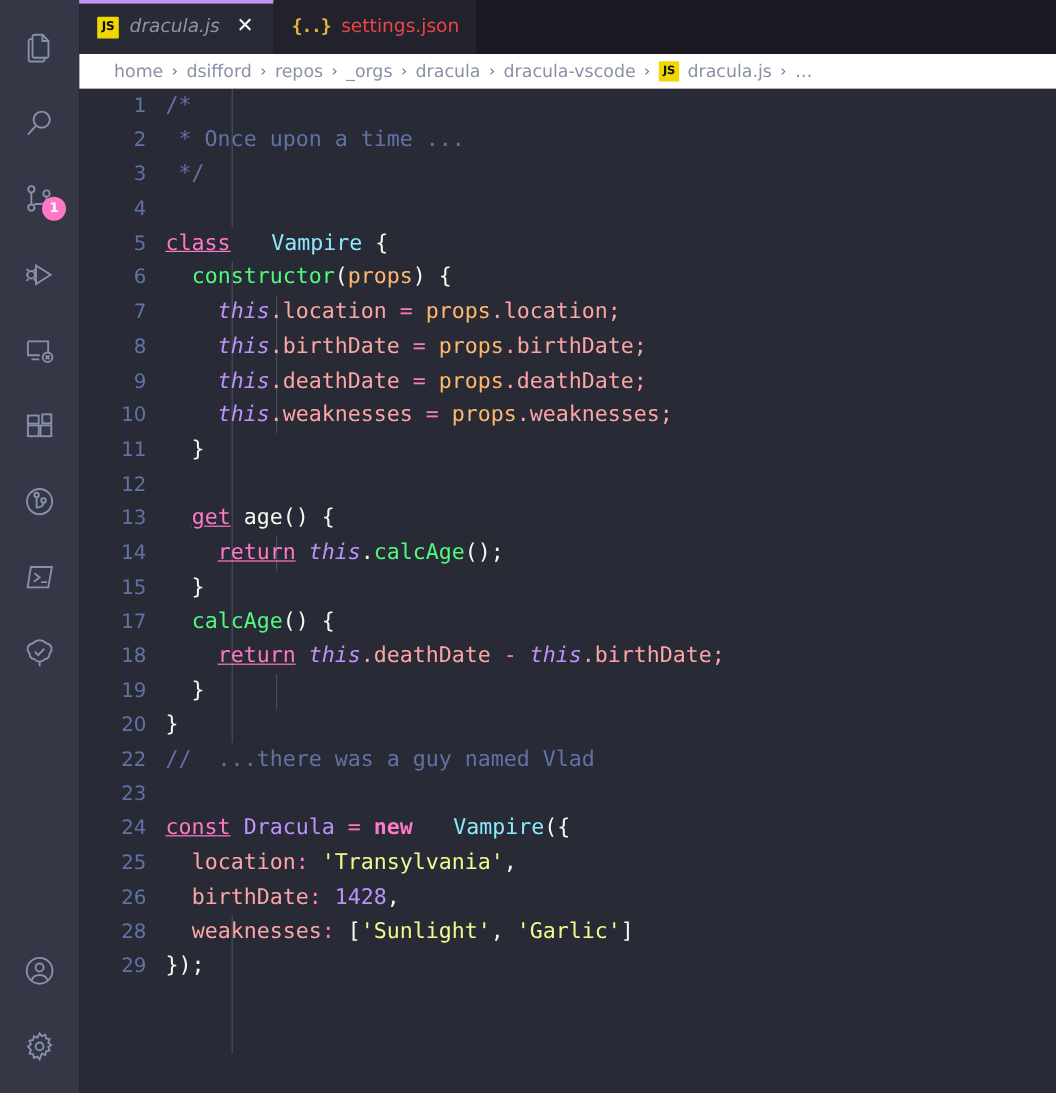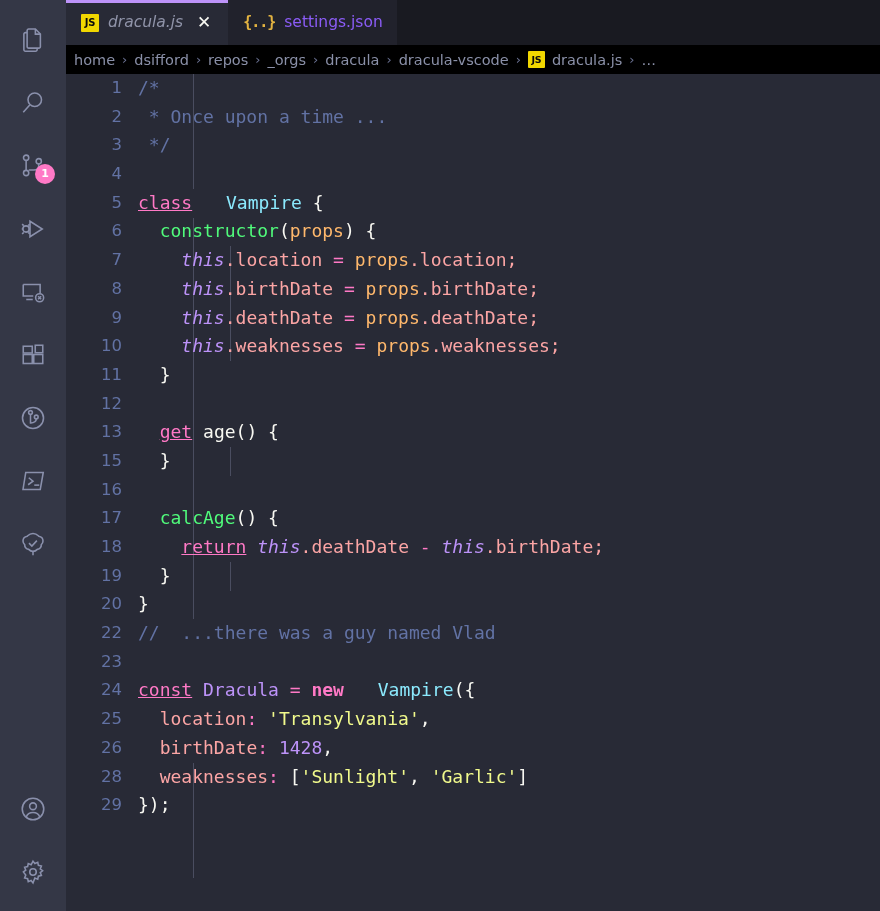--- a/index.html
+++ b/index.html
@@ -88,21 +88,21 @@
     content: "";
     position: absolute;
     left: 0; right: 0; top: 0;
     height: 3px;
     background: #BD93F9;
   }
   .tab.inactive {
     background: #21222C;
     color: #6272A4;
   }
-  .tab.inactive .tab-label { color: #8b5cf6; }
+  .tab.inactive .tab-label { color: #ef4444; }
   .tab-label { line-height: 1; }
   .icon-js {
     width: 18px; height: 18px;
     background: #F1D700;
     color: #0B0B0B;
     font-family: "DejaVu Sans", sans-serif;
     font-size: 10px;
     font-weight: 700;
     display: flex;
     align-items: center;
@@ -126,24 +126,24 @@
     font-size: 17px;
     line-height: 1;
     cursor: pointer;
     margin-left: 2px;
   }
 
   
   .breadcrumbs {
     height: 29px;
     flex: 0 0 29px;
-    background: #000000;
+    background: #ffffff;
     display: flex;
     align-items: center;
-    padding-left: 8px;
+    padding-left: 29px;
     font-family: "DejaVu Sans", sans-serif;
     font-size: 14.5px;
     color: #8A90A8;
     gap: 0;
     white-space: nowrap;
     overflow: hidden;
   }
   .crumb { cursor: pointer; color: #8A90A8; }
   .crumb-sep { color: #6A7192; margin: 0 7px; font-size: 13px; }
   .crumb-file { display: inline-flex; align-items: center; gap: 7px; }
@@ -432,28 +432,28 @@
           </div>
           <div class="row">
             <div class="lnum">12</div>
             <div class="lcode"></div>
           </div>
           <div class="row">
             <div class="lnum">13</div>
             <div class="lcode"><span class="t-punc">  </span><span class="t-key">get</span><span class="t-punc"> </span><span class="t-var">age</span><span class="t-punc">() {</span></div>
           </div>
           <div class="row">
+            <div class="lnum">14</div>
+            <div class="lcode"><span class="t-punc">    </span><span class="t-key">return</span><span class="t-punc"> </span><span class="t-this">this</span><span class="t-punc">.</span><span class="t-fn">calcAge</span><span class="t-punc">();</span></div>
+          </div>
+          <div class="row">
             <div class="lnum">15</div>
             <div class="lcode"><span class="t-punc">  }</span></div>
           </div>
           <div class="row">
-            <div class="lnum">16</div>
-            <div class="lcode"></div>
-          </div>
-          <div class="row">
             <div class="lnum">17</div>
             <div class="lcode"><span class="t-punc">  </span><span class="t-fn">calcAge</span><span class="t-punc">() {</span></div>
           </div>
           <div class="row">
             <div class="lnum">18</div>
             <div class="lcode"><span class="t-punc">    </span><span class="t-key">return</span><span class="t-punc"> </span><span class="t-this">this</span><span class="t-prop">.deathDate</span><span class="t-op"> - </span><span class="t-this">this</span><span class="t-prop">.birthDate;</span></div>
           </div>
           <div class="row">
             <div class="lnum">19</div>
             <div class="lcode"><span class="t-punc">  }</span></div>

